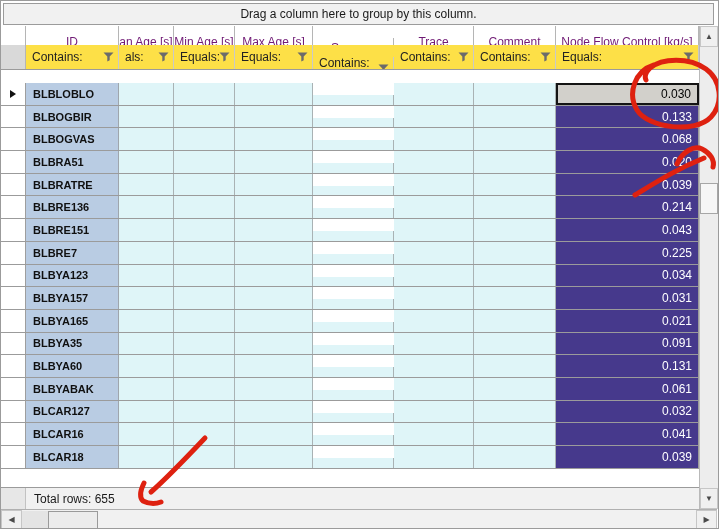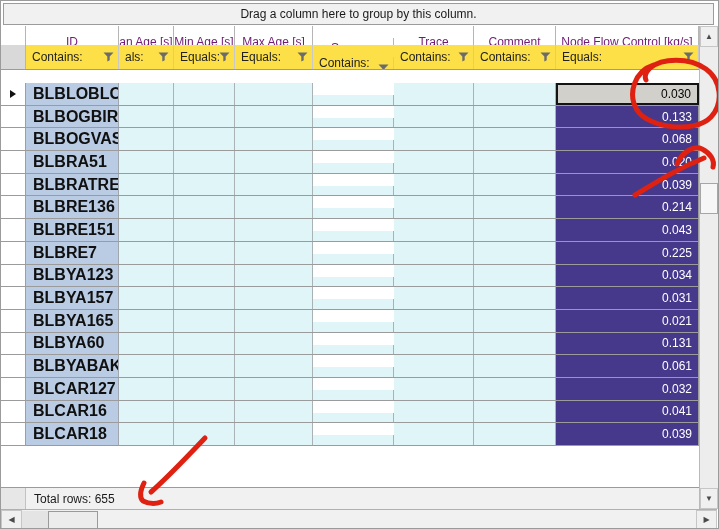--- a/index.html
+++ b/index.html
@@ -55,21 +55,21 @@
     font-size:12px;color:#222;white-space:nowrap;overflow:hidden;
   }
   .funnel{position:absolute;right:4px;top:7px;}
   
   .data-area{position:absolute;top:82px;left:0;width:698px;height:404px;overflow:hidden;}
   .drow{display:flex;height:22.7px;box-sizing:border-box;border-bottom:1px solid #9b9b9b;}
   .cell{box-sizing:border-box;overflow:hidden;}
   .ind{width:25px;flex:none;background:#fff;border-right:1px solid #9e9e9e;
        display:flex;align-items:center;justify-content:center;}
   .cur{width:0;height:0;border-left:6px solid #111;border-top:4.5px solid transparent;border-bottom:4.5px solid transparent;}
-  .idc{background:var(--id-cell-bg);font-weight:bold;font-size:16px;color:#101010;
+  .idc{background:var(--id-cell-bg);font-weight:bold;font-size:11px;color:#101010;
        display:flex;align-items:center;padding-left:7px;border-right:1px solid #9fa6ad;}
   .empty{background:var(--data-cell-bg);border-right:1px solid #a9b2b4;}
   .val{background:var(--flow-cell-bg);color:#fff;font-size:12px;
        display:flex;align-items:center;justify-content:flex-end;
        padding-right:6px;border-right:1px solid #9b9b9b;}
   .val.sel{background:var(--selected-cell-bg);color:#000;border:2px solid #141414;}
   
   .status-bar{
     position:absolute;top:486px;left:0;width:698px;height:22px;box-sizing:border-box;
     background:var(--panel-bg);border-top:1px solid #9b9b9b;
@@ -299,20 +299,31 @@
         <div class="cell empty w1"></div>
         <div class="cell empty w2"></div>
         <div class="cell empty w3"></div>
         <div class="cell empty w4"></div>
         <div class="cell empty w5"></div>
         <div class="cell empty w6"></div>
         <div class="cell val w7">0.021</div>
       </div>
       <div class="drow">
         <div class="cell ind"></div>
+        <div class="cell idc w0">BLBYA35</div>
+        <div class="cell empty w1"></div>
+        <div class="cell empty w2"></div>
+        <div class="cell empty w3"></div>
+        <div class="cell empty w4"></div>
+        <div class="cell empty w5"></div>
+        <div class="cell empty w6"></div>
+        <div class="cell val w7">0.091</div>
+      </div>
+      <div class="drow">
+        <div class="cell ind"></div>
         <div class="cell idc w0">BLBYA60</div>
         <div class="cell empty w1"></div>
         <div class="cell empty w2"></div>
         <div class="cell empty w3"></div>
         <div class="cell empty w4"></div>
         <div class="cell empty w5"></div>
         <div class="cell empty w6"></div>
         <div class="cell val w7">0.131</div>
       </div>
       <div class="drow">

